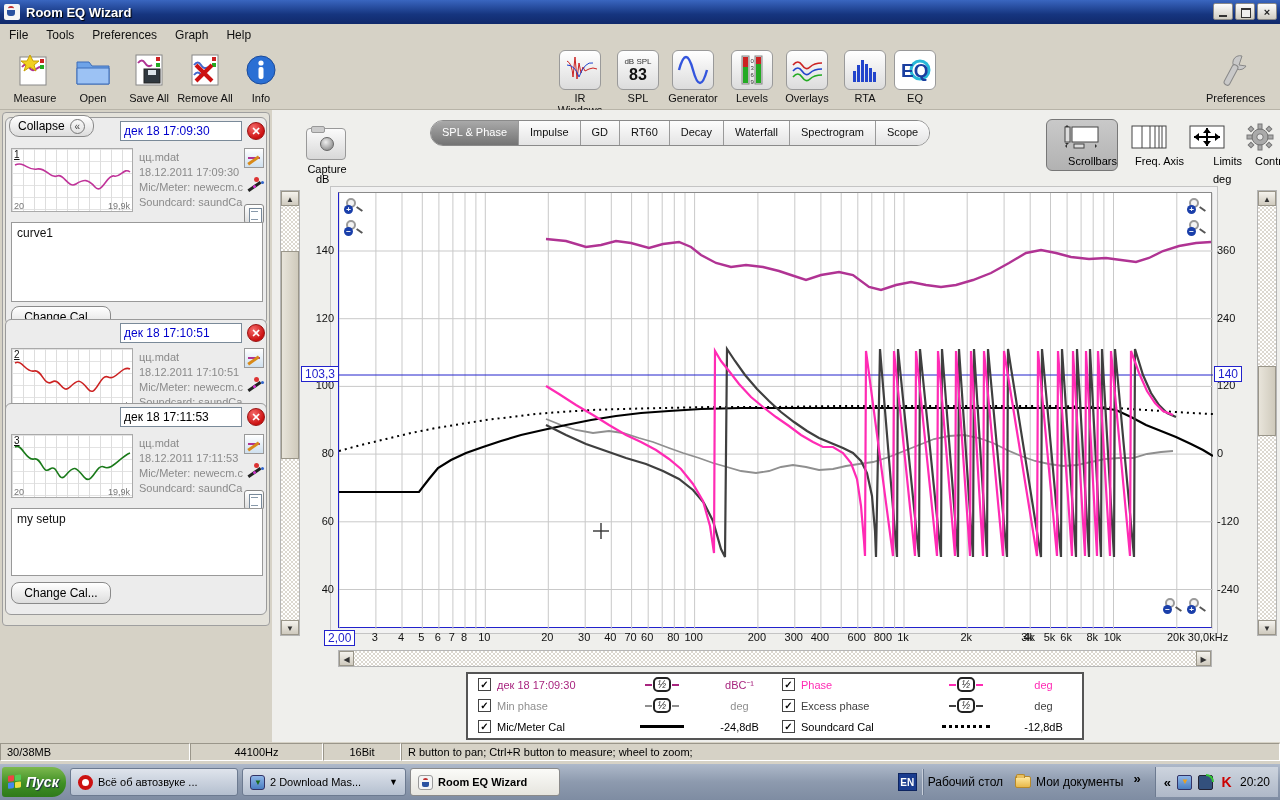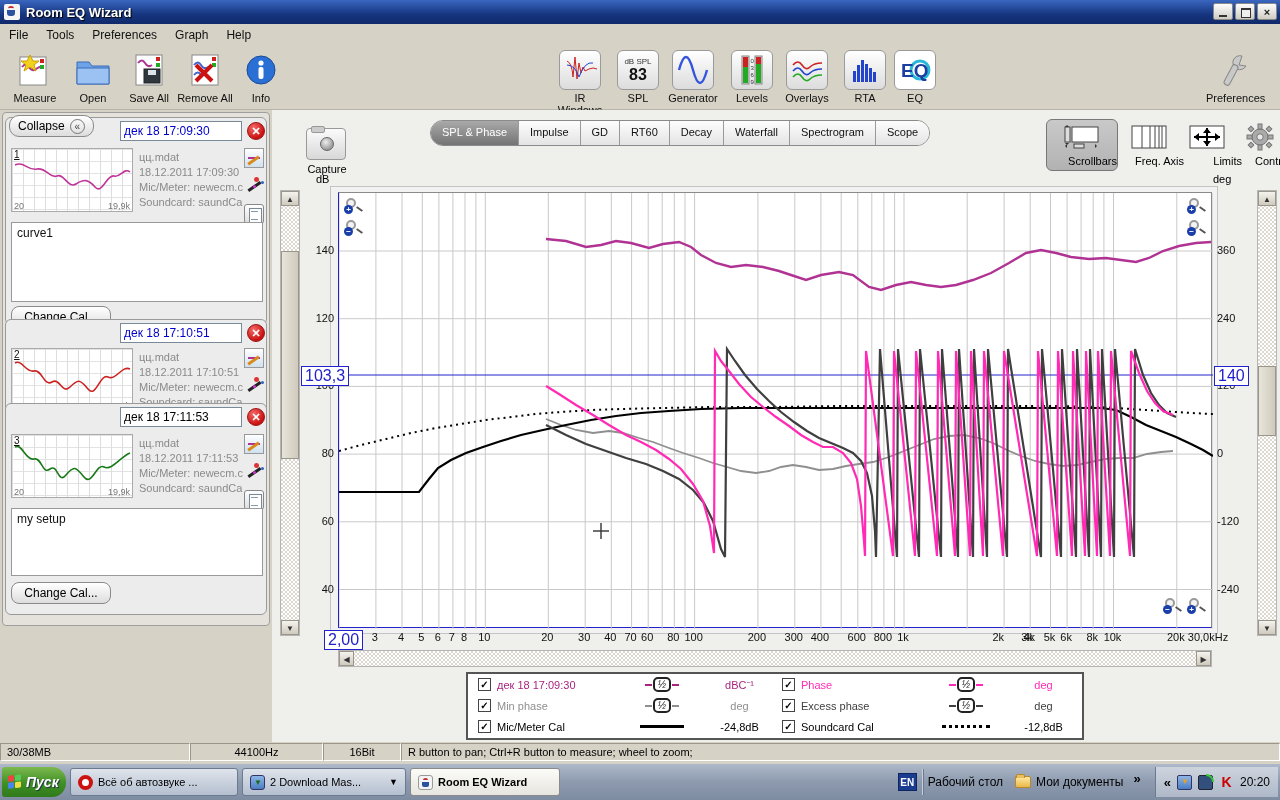--- a/index.html
+++ b/index.html
@@ -83,21 +83,21 @@
   #plot-frame { position:absolute; left:330px; top:186px; width:888px; height:448px; background:#f2f2f2; border:1px solid #c4c4c4; }
   #plot { position:absolute; left:338px; top:192px; width:874px; height:436px; background:#fff;
       border-top:1px solid #8a8a8a; border-right:1px solid #8a8a8a; border-left:1px solid #2222cc; border-bottom:1px solid #2222cc; }
   #plot svg { position:absolute; left:0; top:0; }
   .ylab { position:absolute; right:0; transform:translateY(-50%); font-size:11px; color:#111; }
   .ylabr { position:absolute; left:0; transform:translateY(-50%); font-size:11px; color:#111; }
   #yleft { position:absolute; left:296px; top:192px; width:38px; height:436px; }
   #yright { position:absolute; left:1217px; top:192px; width:42px; height:436px; }
   #xticks { position:absolute; left:338px; top:631px; width:880px; height:16px; }
   .xlab { position:absolute; transform:translateX(-50%); font-size:11px; color:#111; white-space:nowrap; }
-  .cursorbox { position:absolute; border:1px solid #2222cc; background:#fff; color:#2222cc; font-size:16px; padding:0 3px; z-index:4; }
+  .cursorbox { position:absolute; border:1px solid #2222cc; background:#fff; color:#2222cc; font-size:12px; padding:0 3px; z-index:4; }
   .zoomico { position:absolute; width:20px; height:18px; }
   .zoomico .ring { position:absolute; left:2px; top:1px; width:10px; height:10px; border:2px solid #9a9a9a; border-radius:50%; background:#f4f4f4; }
   .zoomico .handle { position:absolute; left:12px; top:11px; width:7px; height:2px; background:#555; transform:rotate(35deg); }
   .zoomico .sign { position:absolute; left:0px; top:8px; width:9px; height:9px; border-radius:50%; background:#1a3faa; color:#fff;
       font-size:8px; line-height:9px; text-align:center; font-weight:bold; }
 
   
   .vsb { position:absolute; width:20px; background:repeating-conic-gradient(#fff 0 25%, #dcd8d0 0 50%) 0 0/4px 4px; border:1px solid #b5b5b5; }
   .sb-arrow { position:absolute; left:0; width:18px; height:15px; background:linear-gradient(#f5f3ee,#cfcabe); border:1px solid #9a968a;
       font-size:8px; color:#333; text-align:center; line-height:15px; }
@@ -593,21 +593,21 @@
     <span class="xlab" style="left: 292.6px;">70</span>
     <span class="xlab" style="left: 309.2px;">60</span>
     <span class="xlab" style="left: 335.3px;">80</span>
     <span class="xlab" style="left: 355.6px;">100</span>
     <span class="xlab" style="left: 418.9px;">200</span>
     <span class="xlab" style="left: 455.8px;">300</span>
     <span class="xlab" style="left: 481.9px;">400</span>
     <span class="xlab" style="left: 518.8px;">600</span>
     <span class="xlab" style="left: 544.9px;">800</span>
     <span class="xlab" style="left: 565px;">1k</span>
-    <span class="xlab" style="left: 628.2px; margin-left: 32px;">2k</span>
+    <span class="xlab" style="left: 628.2px;">2k</span>
     <span class="xlab" style="left: 665.1px; margin-left: 24px;">3k</span>
     <span class="xlab" style="left: 691.2px;">4k</span>
     <span class="xlab" style="left: 711.5px;">5k</span>
     <span class="xlab" style="left: 728.1px;">6k</span>
     <span class="xlab" style="left: 754.2px;">8k</span>
     <span class="xlab" style="left: 774.5px;">10k</span>
     <span class="xlab" style="left: 837.8px;">20k</span>
     <span class="xlab" style="left: 870px;">30,0kHz</span>
   </div>
 

